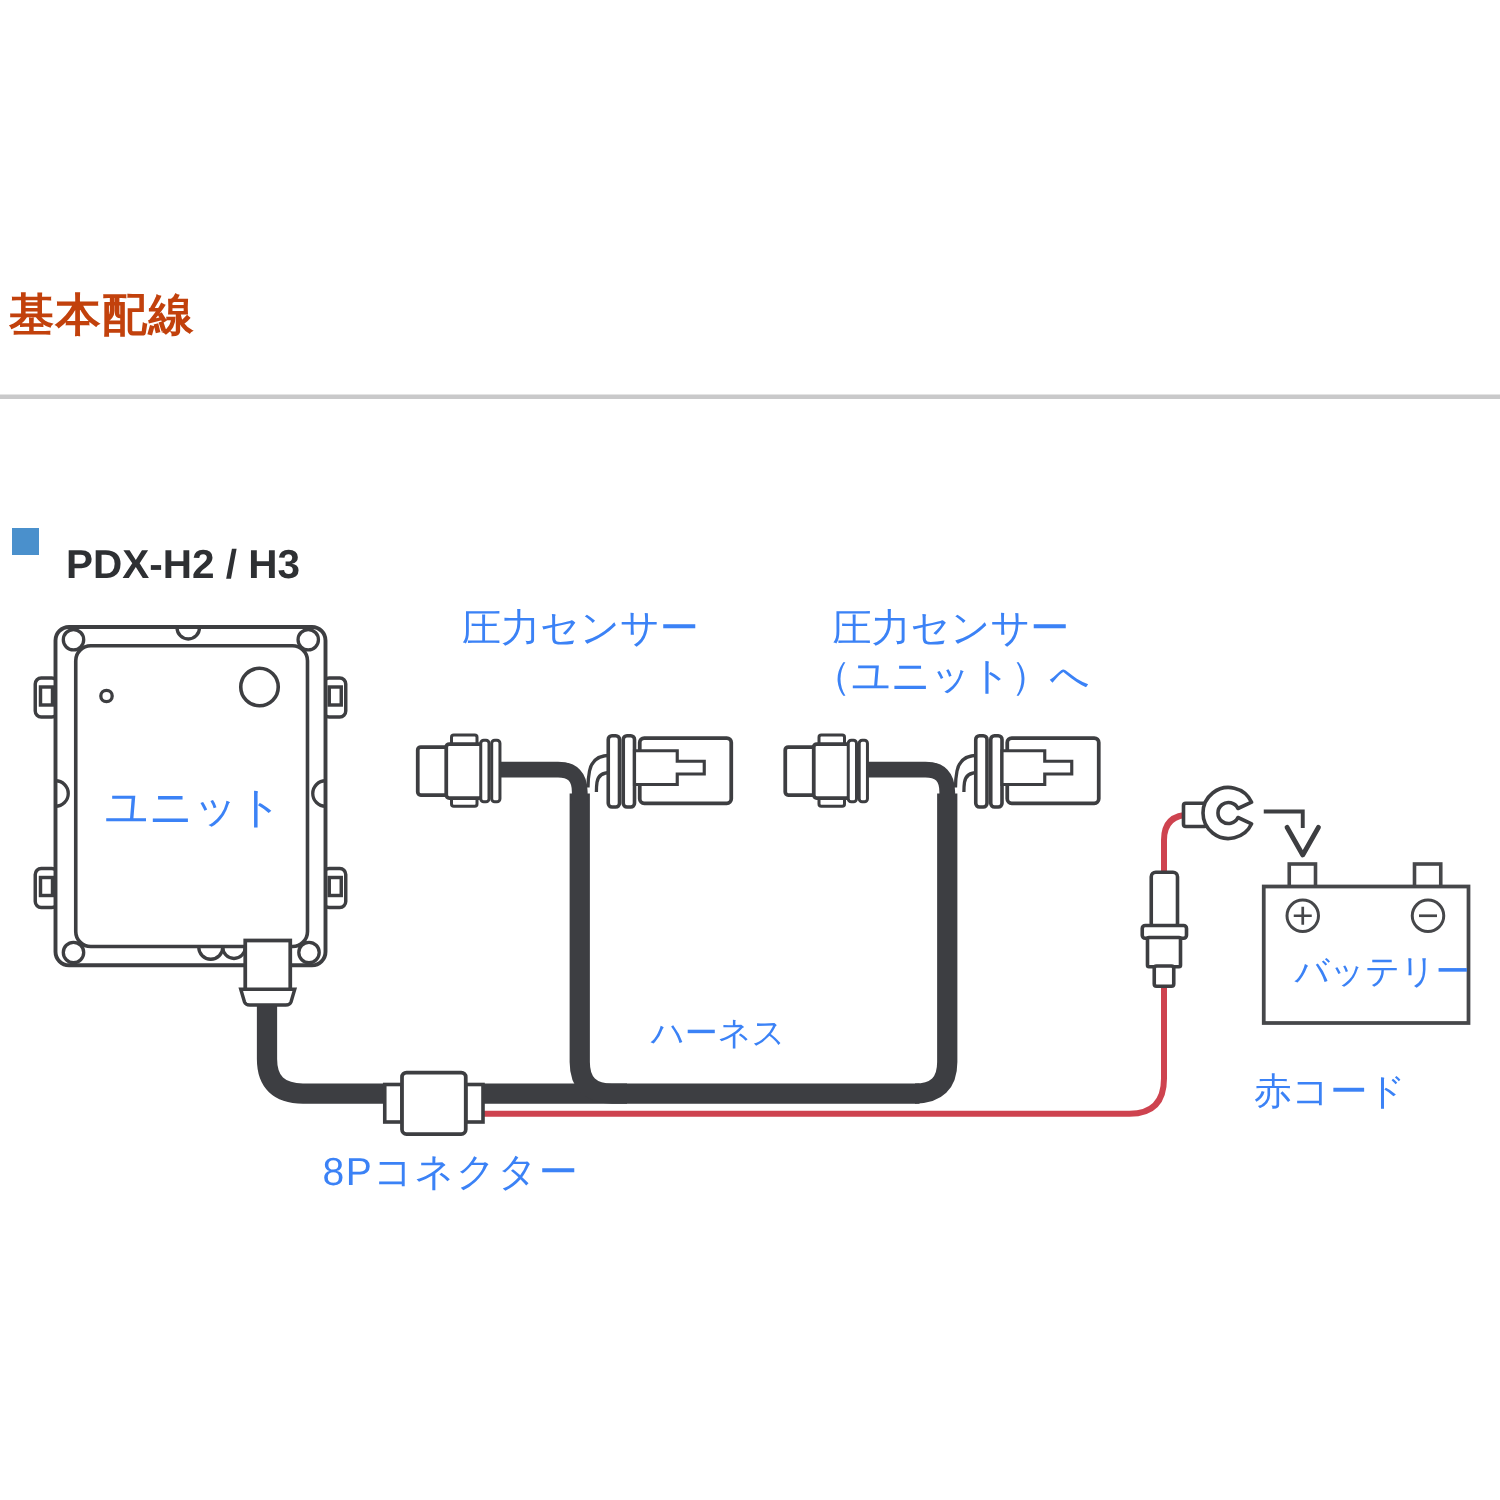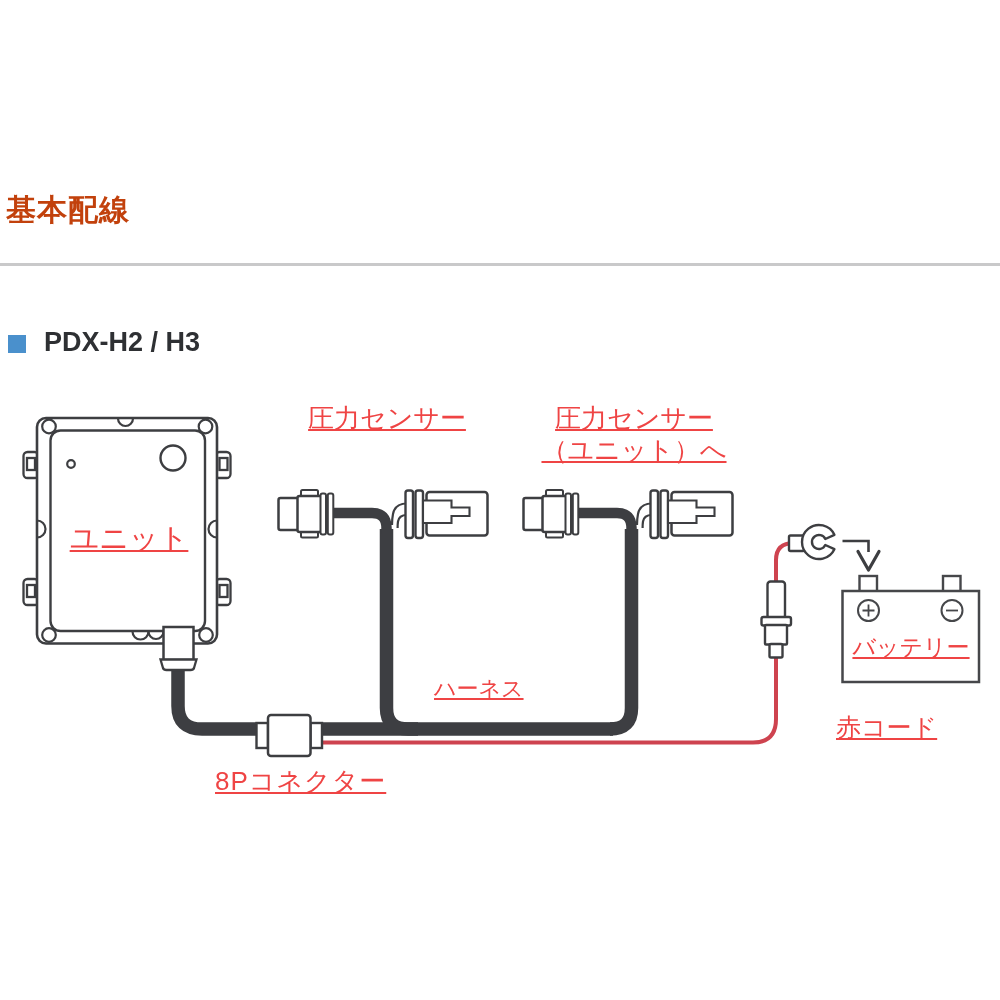--- a/index.html
+++ b/index.html
@@ -2,25 +2,25 @@
 <html><head>
 <meta charset="utf-8">
 <style>
   html,body{margin:0;padding:0;background:#ffffff;}
   .canvas{position:relative;width:1000px;height:1000px;background:#ffffff;overflow:hidden;
           font-family:"Liberation Sans","DejaVu Sans",sans-serif;}
   .title{position:absolute;left:6px;top:190px;font-size:30px;font-weight:700;color:#c2410c;letter-spacing:1px;}
   .divider{position:absolute;left:0;top:263px;width:1000px;height:3px;background:#c9c9ca;}
   .section-head{position:absolute;left:8px;top:327px;display:flex;align-items:center;}
   .bullet{display:inline-block;width:18px;height:18px;background:#4a90cc;margin-right:18px;margin-top:3px;}
-  .model{font-size:27px;font-weight:700;color:#2e3033;}
-  .dlabel{position:absolute;color:#ef4444;white-space:nowrap;text-decoration:underline;}
+  .model{font-size:27px;font-weight:700;color:#2e3033;margin-top:34px;}
+  .dlabel{position:absolute;color:#3b82f6;white-space:nowrap;}
   .lbl-sensor{width:230px;text-align:center;font-size:26px;line-height:32px;}
   .lbl-unit{width:144px;text-align:center;font-size:29px;}
-  .lbl-batt{width:134px;text-align:center;font-size:23px;}
+  .lbl-batt{width:155px;text-align:center;font-size:23px;}
   svg{position:absolute;left:0;top:0;}
 </style>
 </head>
 <body>
 
 <div class="canvas">
 
   <div class="title">基本配線</div>
   <div class="divider"></div>
 

